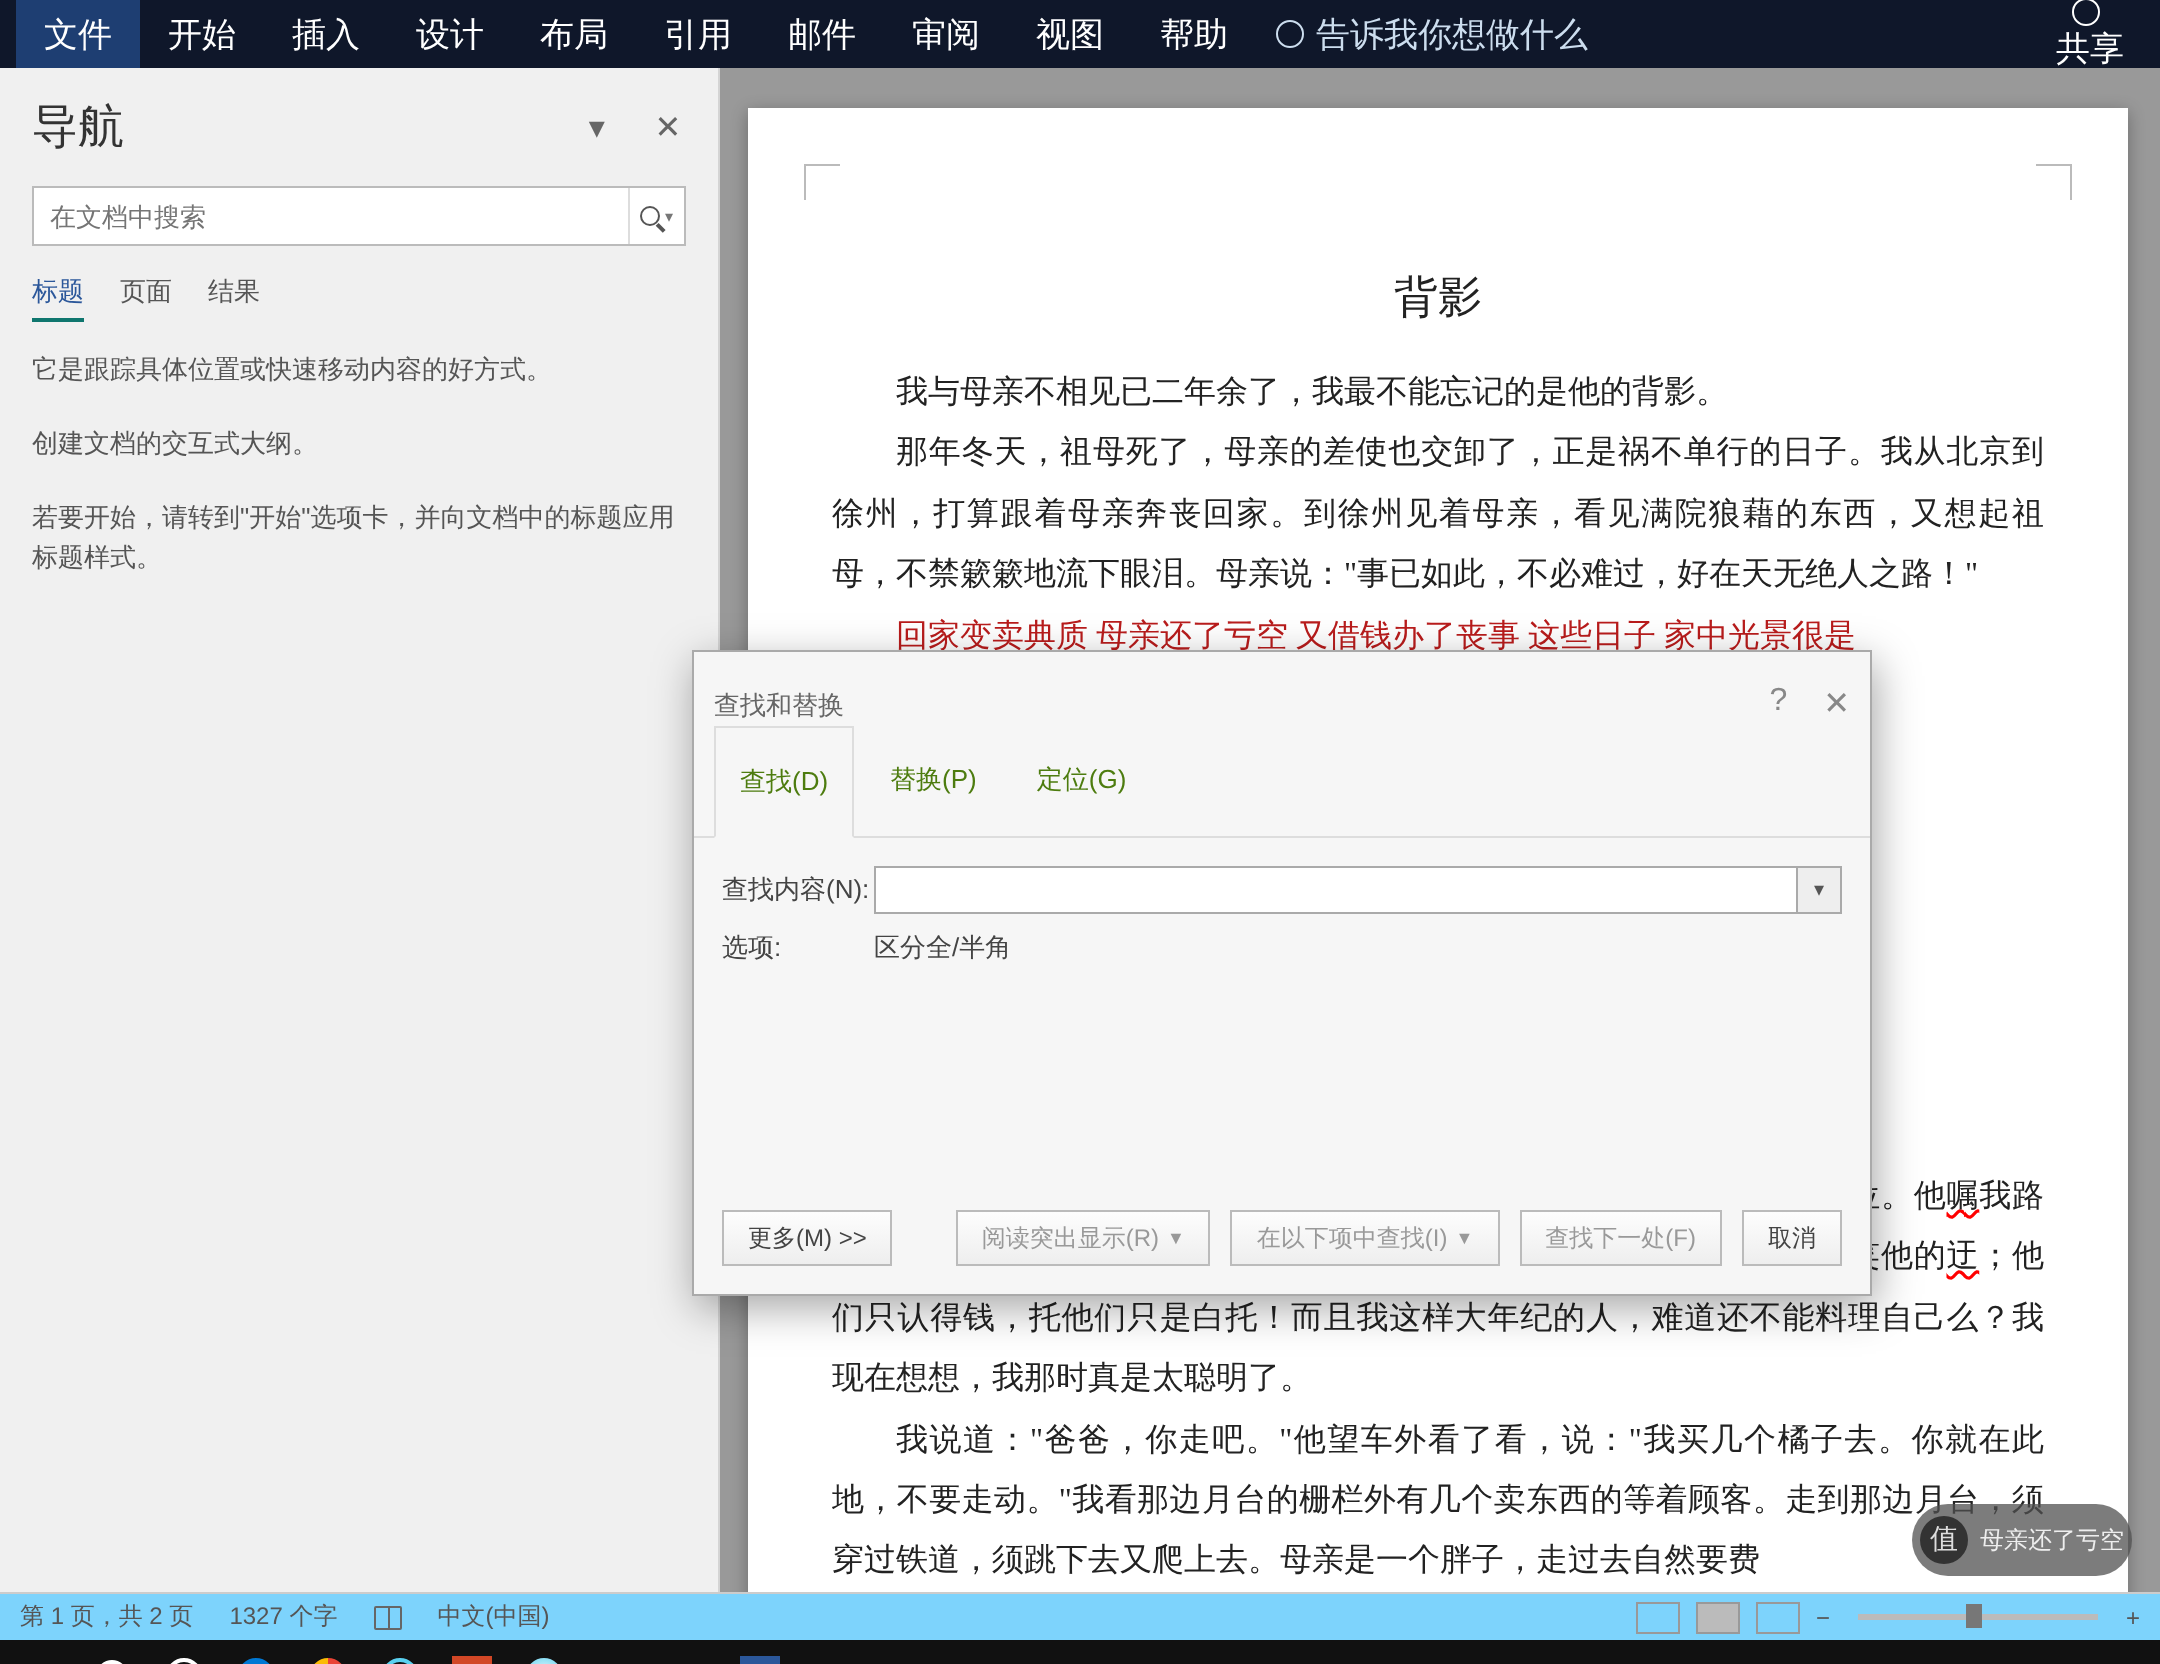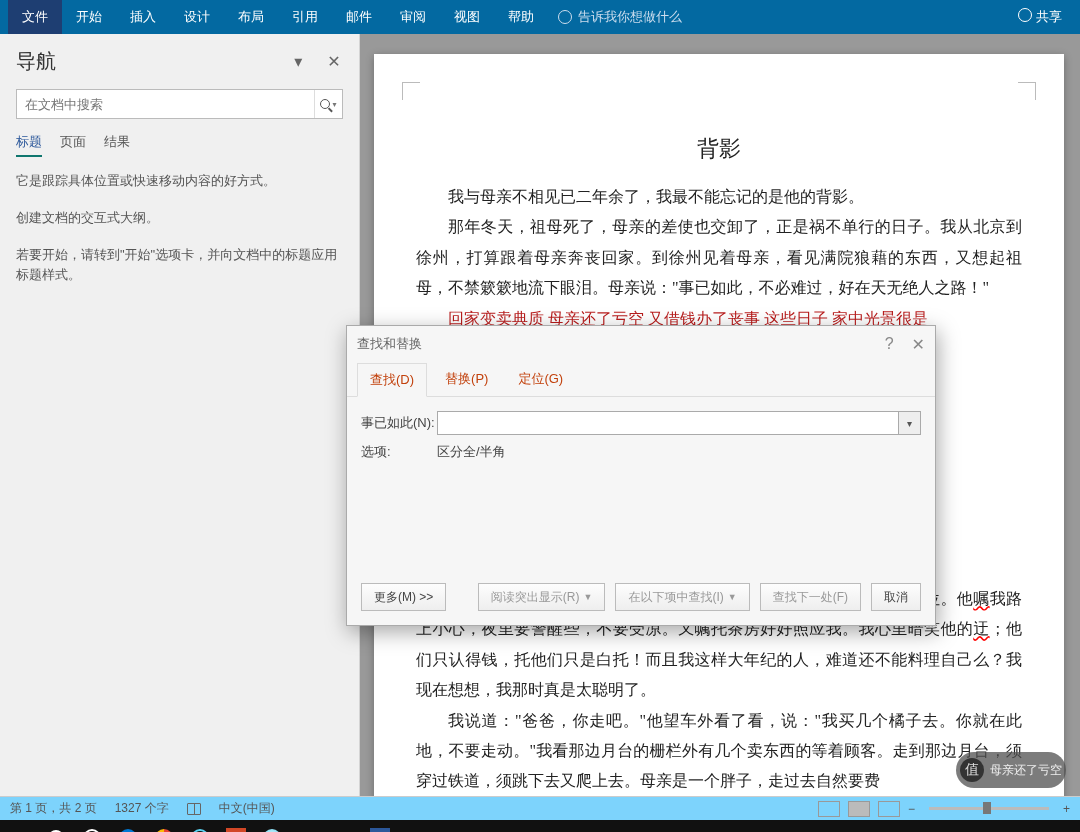--- a/index.html
+++ b/index.html
@@ -8,27 +8,27 @@
       font-size: 13px;
       background: #e6e6e6;
       width: 1080px;
       height: 832px;
       overflow: hidden;
       position: relative;
     }
 
     
     .ribbon {
-      background: #0369a1;
+      background: #0f172a;
       height: 34px;
       display: flex;
       align-items: center;
       color: white;
       padding: 0 8px;
-      font-size: 13px;
+      font-size: 17px;
     }
     .ribbon-tab {
       padding: 0 14px;
       height: 34px;
       display: flex;
       align-items: center;
       cursor: pointer;
     }
     .ribbon-tab.file { background: #1e3e72; }
     .ribbon-tell {
@@ -40,22 +40,23 @@
     .bulb {
       width: 14px; height: 14px;
       border: 1.5px solid #cde;
       border-radius: 50%;
       margin-right: 6px;
       position: relative;
     }
     .share-btn {
       margin-left: auto;
       display: flex;
-      align-items: flex-start;
+      align-items: center;
       padding: 0 10px;
+      flex-direction: column;
     }
     .share-icon {
       width: 14px; height: 14px;
       border: 1.5px solid white;
       border-radius: 50%;
       margin-right: 4px;
     }
 
     
     .main {
@@ -72,21 +73,21 @@
       padding: 14px 16px;
       color: #444;
     }
     .nav-header {
       display: flex;
       align-items: center;
       justify-content: space-between;
       margin-bottom: 14px;
     }
     .nav-title {
-      font-size: 20px;
+      font-size: 23px;
       color: #333;
       text-align: center;
     }
     .nav-ctrl {
       width: 18px;
       height: 18px;
       display: inline-flex;
       align-items: center;
       justify-content: center;
       color: #666;
@@ -201,43 +202,43 @@
       left: 346px;
       top: 325px;
       width: 590px;
       background: #f6f6f6;
       border: 1px solid #aaa;
       box-shadow: 2px 6px 20px rgba(0,0,0,0.35);
       z-index: 50;
     }
     .dlg-title {
       display: flex;
-      align-items: center;
+      align-items: flex-end;
       justify-content: space-between;
       height: 36px;
       padding: 0 10px;
       color: #666;
       font-size: 13px;
     }
     .dlg-title-right { display: flex; gap: 18px; }
     .dlg-close, .dlg-help {
       color: #888;
       font-size: 16px;
       cursor: pointer;
     }
     .dlg-tabs {
       display: flex;
       gap: 6px;
       padding: 0 10px;
       border-bottom: 1px solid #ddd;
       margin-bottom: 14px;
     }
     .dlg-tab {
-      padding: 7px 12px;
-      color: #c2410c;
+      padding: 18px 12px;
+      color: #4d7c0f;
       font-size: 13px;
       cursor: pointer;
       position: relative;
       top: 1px;
     }
     .dlg-tab.active {
       background: #f6f6f6;
       border: 1px solid #ddd;
       border-bottom: 1px solid #f6f6f6;
     }
@@ -465,21 +466,21 @@
       <span class="dlg-close">✕</span>
     </div>
   </div>
   <div class="dlg-tabs">
     <div class="dlg-tab active">查找(D)</div>
     <div class="dlg-tab">替换(P)</div>
     <div class="dlg-tab">定位(G)</div>
   </div>
   <div class="dlg-body">
     <div class="dlg-row">
-      <span class="dlg-label">事已如此(N):</span>
+      <span class="dlg-label">查找内容(N):</span>
       <div class="dlg-input-wrap">
         <input class="dlg-input" style="">
         <div class="dlg-dd">▾</div>
       </div>
     </div>
     <div class="dlg-row">
       <span class="dlg-label">选项:</span>
       <span class="dlg-opt">区分全/半角</span>
     </div>
     <div class="dlg-spacer"></div>

